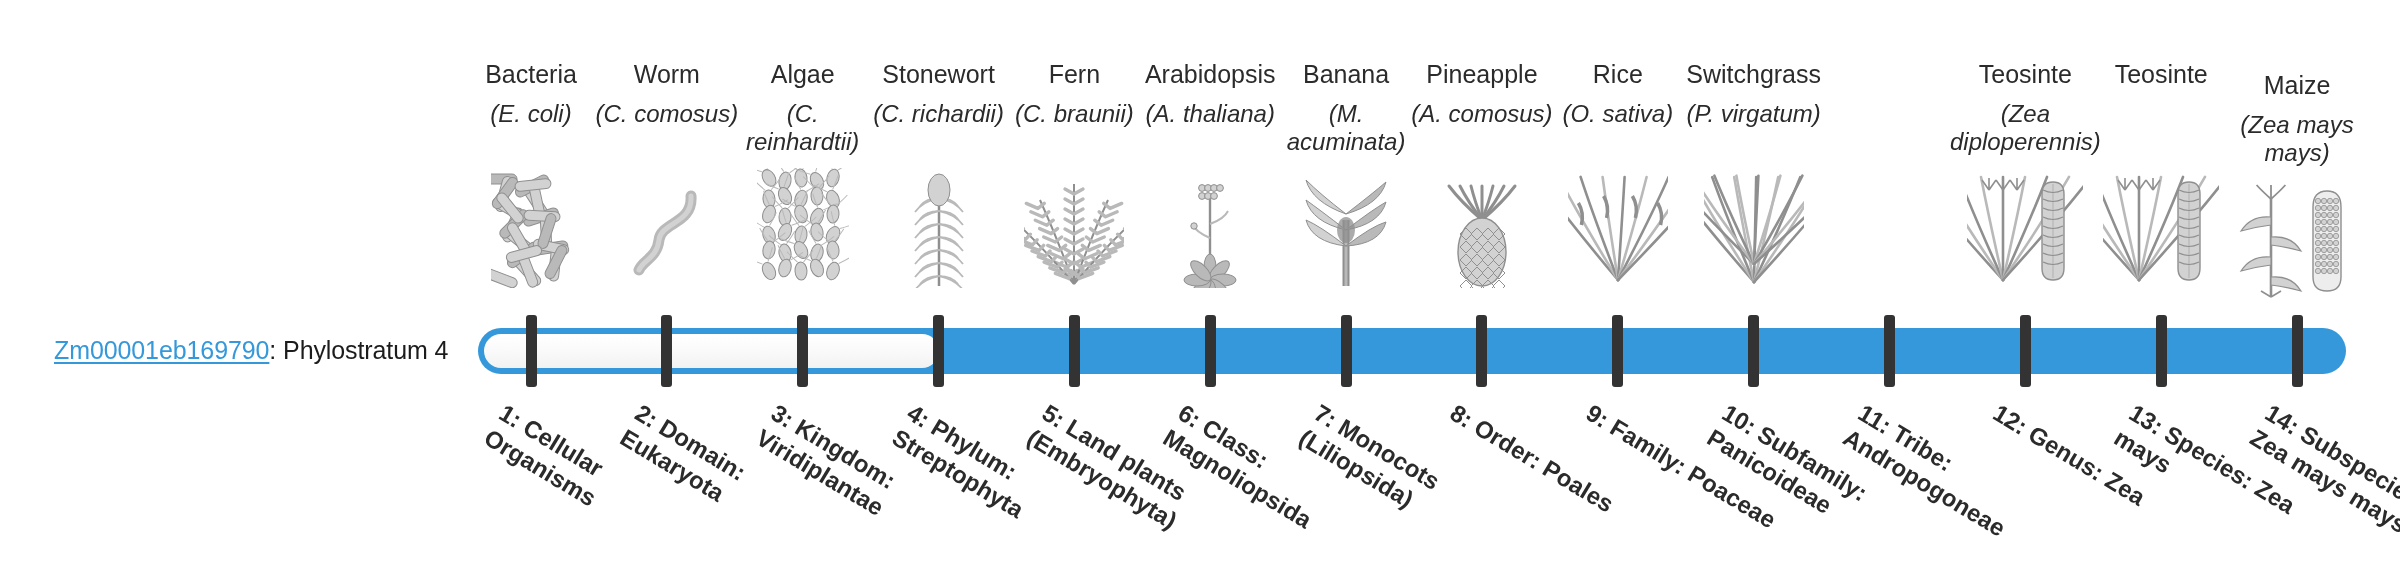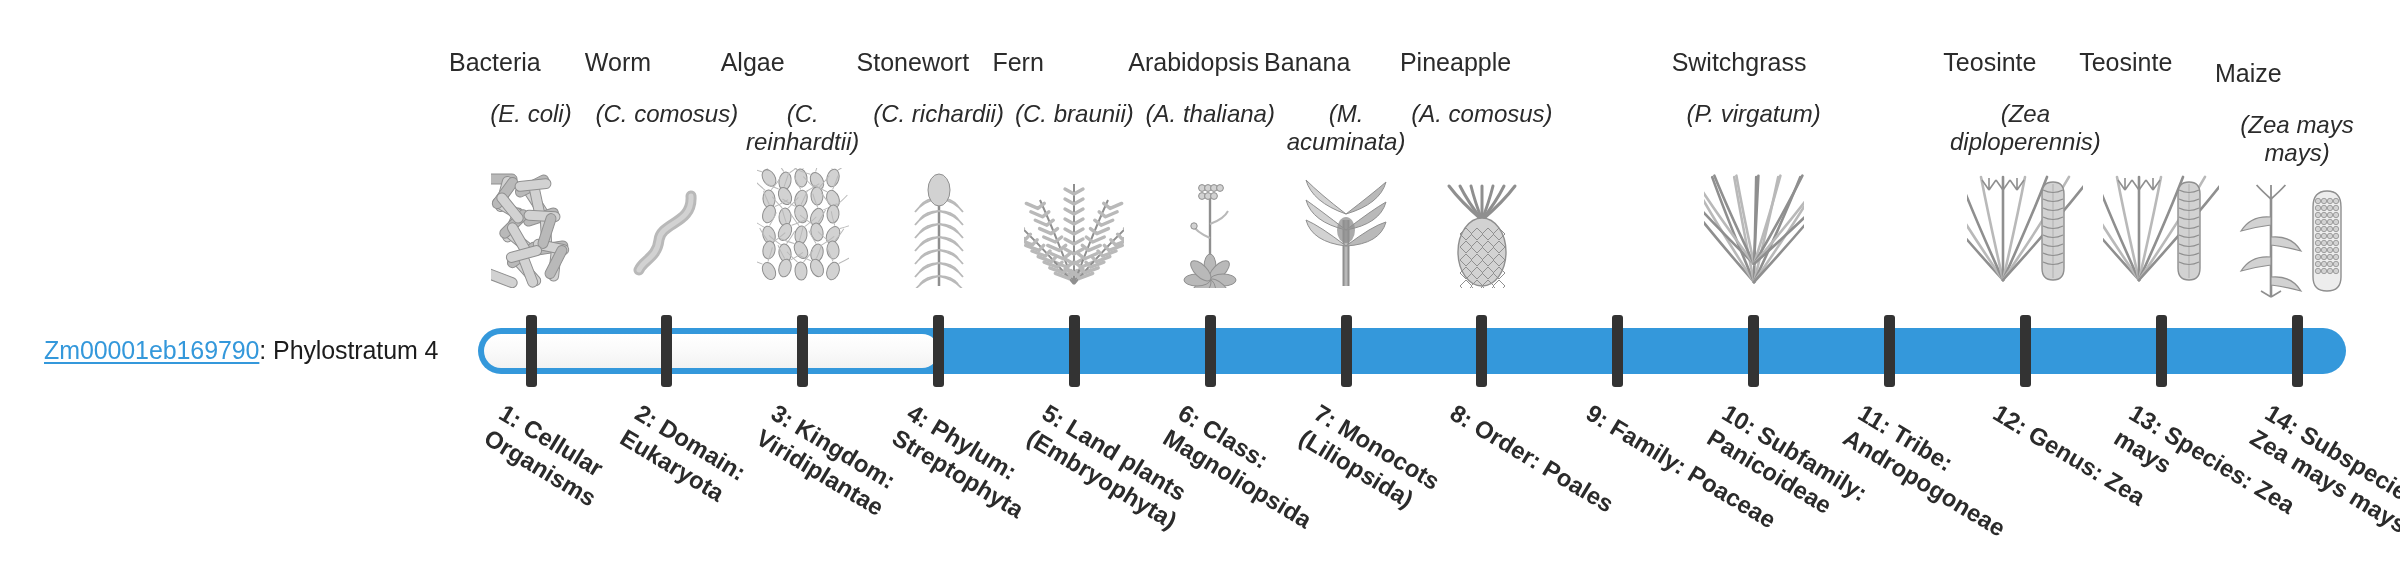--- a/index.html
+++ b/index.html
@@ -24,42 +24,44 @@
     top: 336px;
     font-size: 25px;
     color: #1c1c1c;
     white-space: nowrap;
     letter-spacing: -0.1px;
   }
   #gene-label .gene-id {
     color: #3498db;
     text-decoration: underline;
     text-underline-offset: 3px;
+    margin-left: 10px;
   }
 
   
   #columns {
     position: absolute;
     left: 463px;
     top: 0;
     width: 1871px;
     height: 580px;
   }
   .col {
     position: absolute;
     top: 0;
     width: 136px;
     height: 580px;
   }
 
   .common-name {
     position: absolute;
-    top: 48px;
+    top: 60px;
     left: -14px;
     width: 164px;
+    text-align: center;
     font-size: 25px;
     color: #2b2b2b;
     line-height: 1.12;
   }
   .sci-name {
     position: absolute;
     top: 100px;
     left: -8px;
     width: 152px;
     text-align: center;
@@ -559,20 +561,41 @@
             <path d="M63 88 l 6 6 l -6 6 l -6 -6 z" fill="none" stroke="#8f8f8f" stroke-width="1"></path>
             <path d="M30 101 l 6 6 l -6 6 l -6 -6 z" fill="none" stroke="#8f8f8f" stroke-width="1"></path>
             <path d="M41 101 l 6 6 l -6 6 l -6 -6 z" fill="none" stroke="#8f8f8f" stroke-width="1"></path>
             <path d="M52 101 l 6 6 l -6 6 l -6 -6 z" fill="none" stroke="#8f8f8f" stroke-width="1"></path>
             <path d="M63 101 l 6 6 l -6 6 l -6 -6 z" fill="none" stroke="#8f8f8f" stroke-width="1"></path>
             <path d="M30 114 l 6 6 l -6 6 l -6 -6 z" fill="none" stroke="#8f8f8f" stroke-width="1"></path>
             <path d="M41 114 l 6 6 l -6 6 l -6 -6 z" fill="none" stroke="#8f8f8f" stroke-width="1"></path>
             <path d="M52 114 l 6 6 l -6 6 l -6 -6 z" fill="none" stroke="#8f8f8f" stroke-width="1"></path>
             <path d="M63 114 l 6 6 l -6 6 l -6 -6 z" fill="none" stroke="#8f8f8f" stroke-width="1"></path>
           </svg>
+        </div>
+      </div>
+      <div class="col" style="left: 1086.8px;">
+        <div class="common-name">Rice</div>
+        <div class="sci-name">(O. sativa)</div>
+        <div class="art">
+          <svg width="100" height="120" viewBox="0 0 100 120">
+            <path d="M50 112 Q -1.7999999999999972 50.39999999999999 -31.400000000000006 8.959999999999994" stroke="#8f8f8f" stroke-width="2.6" fill="none" stroke-linecap="round"></path>
+            <path d="M50 112 Q 12.200000000000003 50.39999999999999 -9.400000000000006 8.959999999999994" stroke="#b9b9b9" stroke-width="2.6" fill="none" stroke-linecap="round"></path>
+            <path d="M50 112 Q 26.200000000000003 50.39999999999999 12.599999999999994 8.959999999999994" stroke="#8f8f8f" stroke-width="2.6" fill="none" stroke-linecap="round"></path>
+            <path d="M50 112 Q 40.2 50.39999999999999 34.599999999999994 8.959999999999994" stroke="#b9b9b9" stroke-width="2.6" fill="none" stroke-linecap="round"></path>
+            <path d="M50 112 Q 54.2 50.39999999999999 56.6 8.959999999999994" stroke="#8f8f8f" stroke-width="2.6" fill="none" stroke-linecap="round"></path>
+            <path d="M50 112 Q 68.2 50.39999999999999 78.6 8.959999999999994" stroke="#b9b9b9" stroke-width="2.6" fill="none" stroke-linecap="round"></path>
+            <path d="M50 112 Q 82.19999999999999 50.39999999999999 100.6 8.959999999999994" stroke="#8f8f8f" stroke-width="2.6" fill="none" stroke-linecap="round"></path>
+            <path d="M50 112 Q 96.19999999999999 50.39999999999999 122.60000000000001 8.959999999999994" stroke="#b9b9b9" stroke-width="2.6" fill="none" stroke-linecap="round"></path>
+            <path d="M50 112 Q 110.19999999999999 50.39999999999999 144.60000000000002 8.959999999999994" stroke="#8f8f8f" stroke-width="2.6" fill="none" stroke-linecap="round"></path>
+      <path d="M10.399999999999999 35 q 6 10 3 22" stroke="#8f8f8f" stroke-width="3.5" fill="none"></path>
+            <path d="M35.6 28 q 6 10 3 22" stroke="#8f8f8f" stroke-width="3.5" fill="none"></path>
+            <path d="M64.4 28 q 6 10 3 22" stroke="#8f8f8f" stroke-width="3.5" fill="none"></path>
+            <path d="M89.6 35 q 6 10 3 22" stroke="#8f8f8f" stroke-width="3.5" fill="none"></path>
+    </svg>
         </div>
       </div>
       <div class="col" style="left: 1222.65px;">
         <div class="common-name">Switchgrass</div>
         <div class="sci-name">(P. virgatum)</div>
         <div class="art">
           <svg width="100" height="120" viewBox="0 0 100 120">
             <path d="M50 114 Q -4.599999999999994 51.3 -35.80000000000001 9.11999999999999" stroke="#8f8f8f" stroke-width="2.6" fill="none" stroke-linecap="round"></path>
             <path d="M50 114 Q 9.400000000000006 51.3 -13.800000000000004 9.11999999999999" stroke="#b9b9b9" stroke-width="2.6" fill="none" stroke-linecap="round"></path>
             <path d="M50 114 Q 23.400000000000002 51.3 8.199999999999996 9.11999999999999" stroke="#8f8f8f" stroke-width="2.6" fill="none" stroke-linecap="round"></path>

